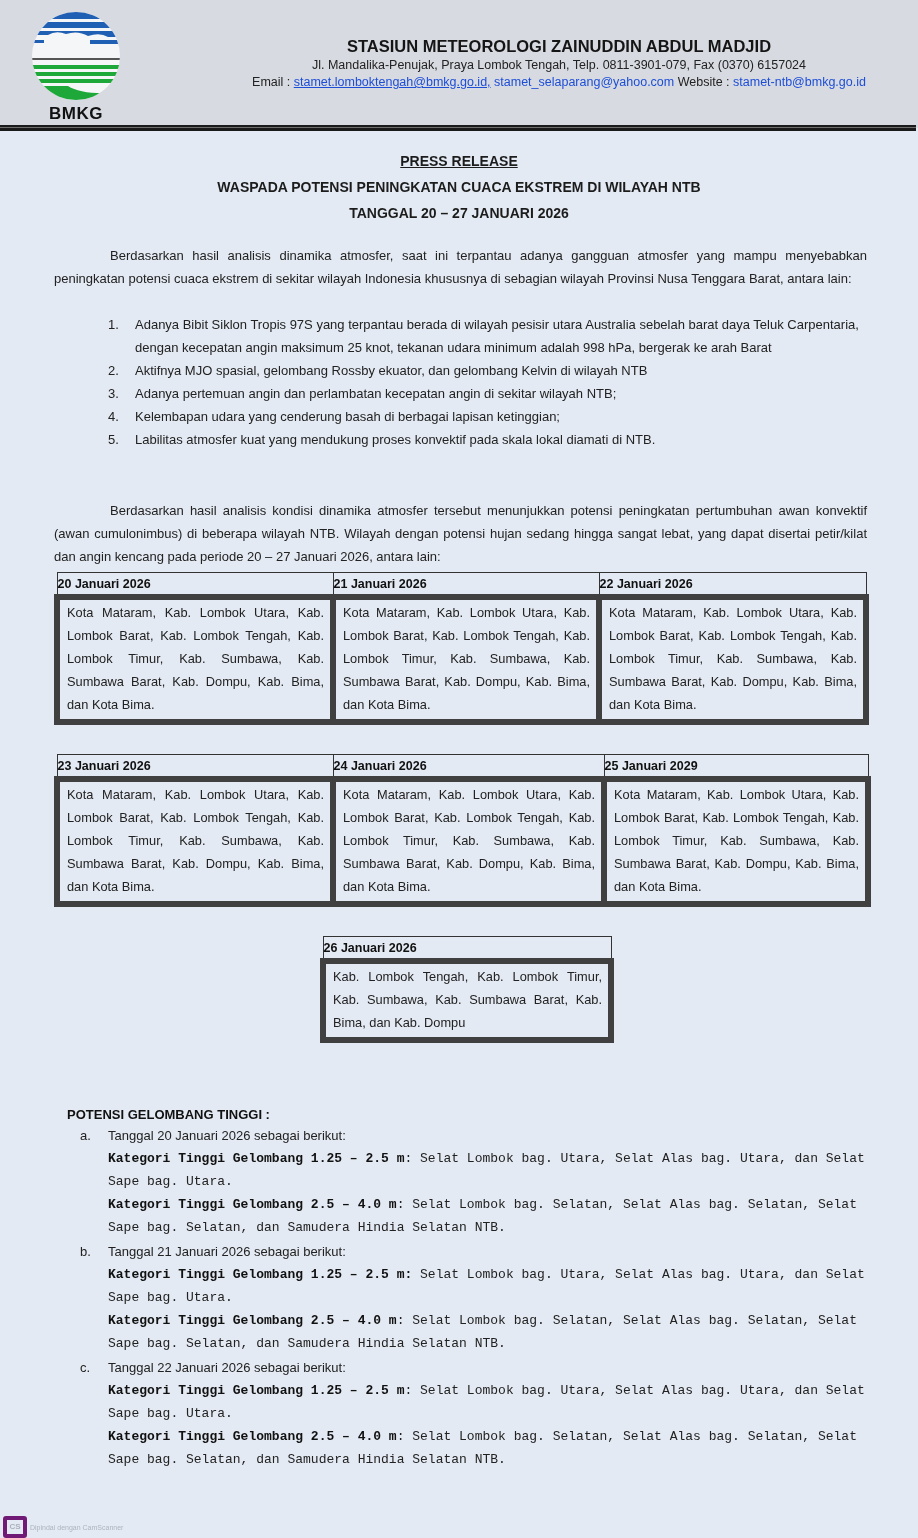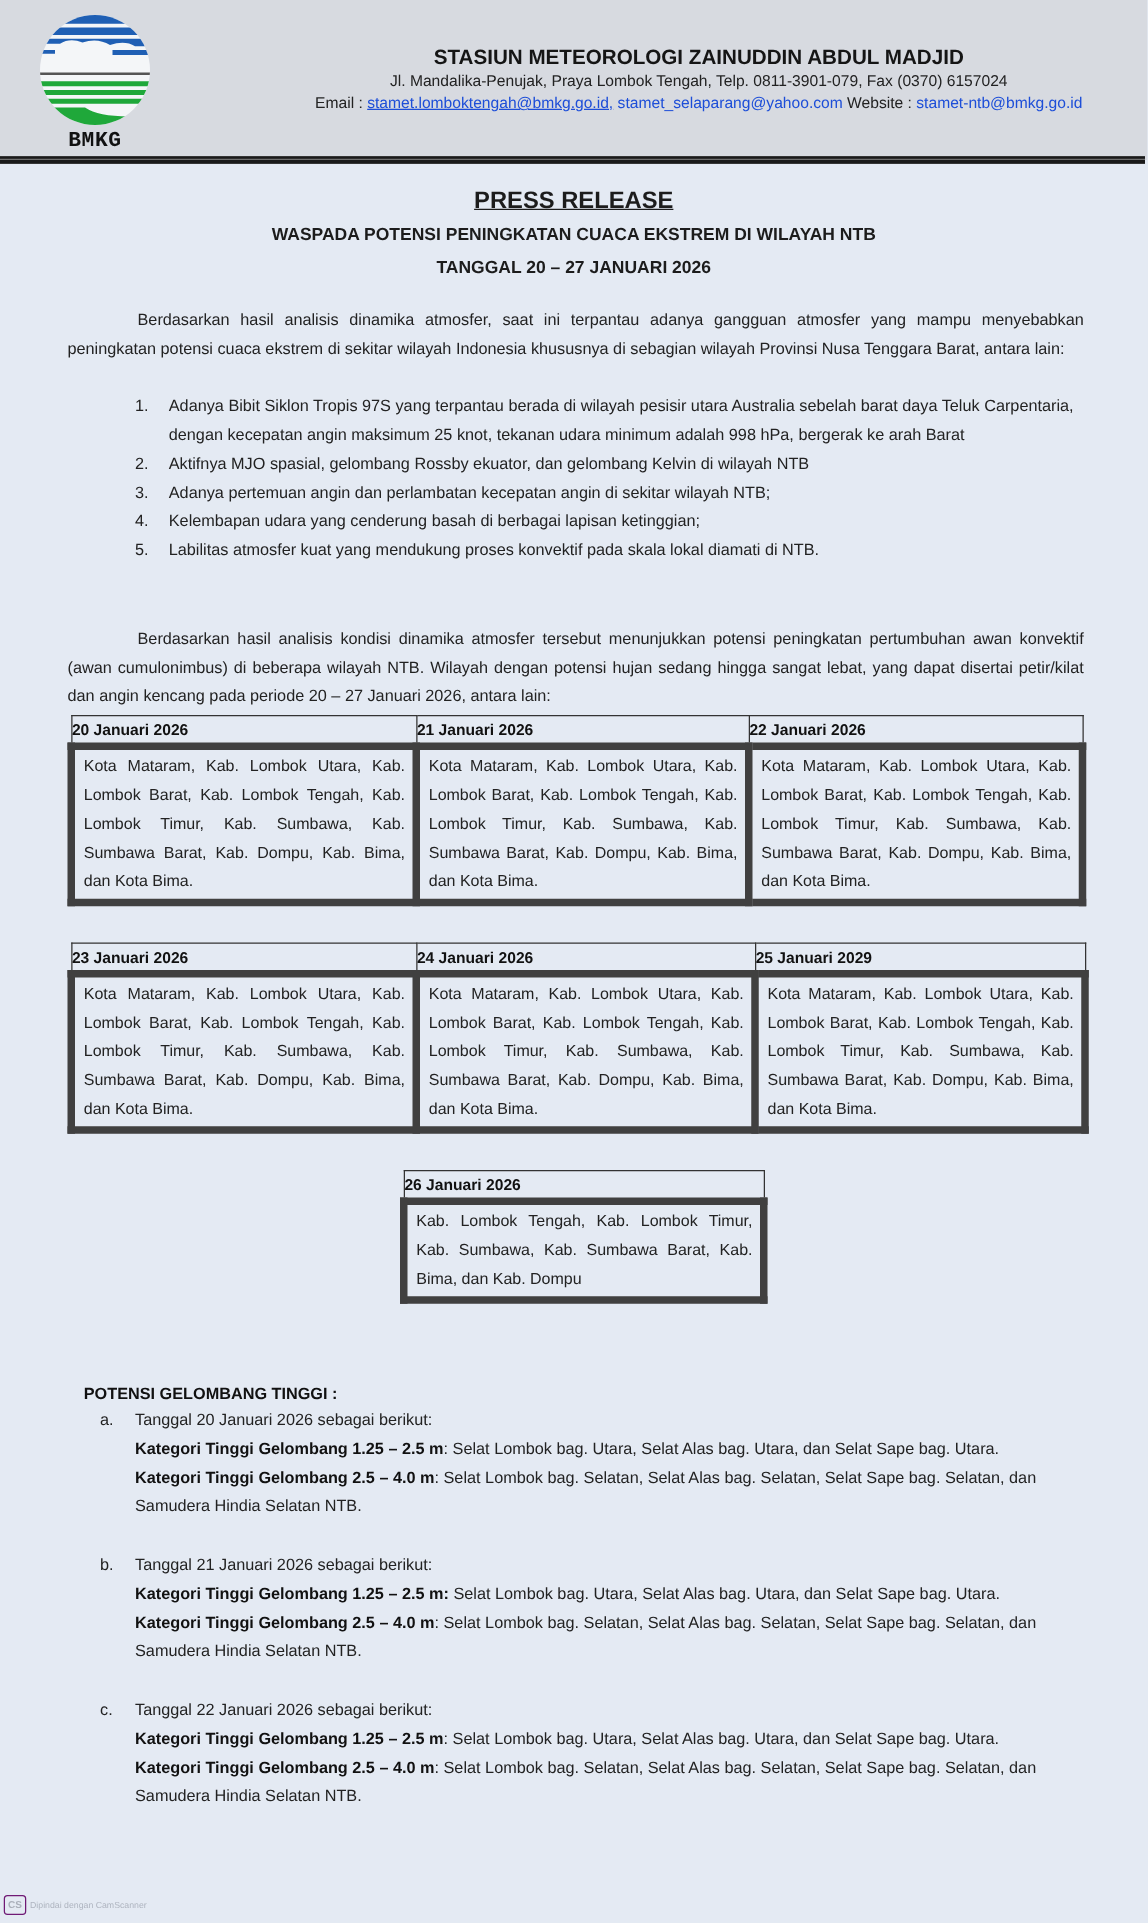--- a/index.html
+++ b/index.html
@@ -7,40 +7,40 @@
     width: 918px; height: 1538px; overflow: hidden;
     background: #e4eaf3;
     font-family: "Liberation Sans", sans-serif;
     color: #1c1c1c;
     position: relative;
   }
   .letterhead {
     position: absolute; left: 0; top: 0; width: 918px; height: 128px;
     background: #d7dae0;
   }
-  .logo { position: absolute; left: 28px; top: 10px; width: 96px; height: 112px; font-family: Liberation Mono, monospace; }
+  .logo { position: absolute; left: 28px; top: 10px; width: 96px; height: 112px; }
   .logo svg { display: block; }
   .logo-text {
     position: absolute; left: 0; top: 94px; width: 96px; text-align: center;
     font-weight: bold; font-size: 17px; color: #111; letter-spacing: 0.5px;
   }
   .org { position: absolute; left: 200px; top: 36px; width: 718px; text-align: center; }
   .org-1 { font-weight: bold; font-size: 16.5px; color: #151515; line-height: 21px; }
   .org-2 { font-weight: bold; font-size: 16.5px; color: #151515; line-height: 21px; }
   .org-3 { font-size: 12.5px; line-height: 17px; color: #222; }
   .org-4 { font-size: 12.5px; line-height: 17px; color: #222; }
   .org-4 .link { color: #1d4ed8; }
   .org-4 .link.u { text-decoration: underline; }
   .rule {
     position: absolute; left: 0; top: 125px; width: 916px; height: 6px;
     border-top: 2px solid #1a1a1a; border-bottom: 3px solid #1a1a1a; box-sizing: border-box;
     background: #6e6e6e;
   }
   .title-block { position: absolute; left: 0; top: 150px; width: 918px; text-align: center; }
-  .t1 { font-weight: bold; font-size: 19px; text-decoration: underline; line-height: 22px; }
+  .t1 { font-weight: bold; font-size: 14px; text-decoration: underline; line-height: 22px; }
   .t2 { font-weight: bold; font-size: 14px; line-height: 30px; }
   .t3 { font-weight: bold; font-size: 14px; line-height: 22px; }
   .para {
     position: absolute; left: 54px; width: 813px; font-size: 13px; line-height: 23px;
     text-align: justify; color: #222;
   }
   .para .indent { display: inline-block; width: 56px; }
   .list { position: absolute; left: 108px; width: 760px; font-size: 13px; line-height: 23px; color: #222; }
   .list .li { position: relative; padding-left: 27px; }
   .list .num { position: absolute; left: 0; top: 0; }
@@ -53,28 +53,28 @@
     border: 1px solid #333; border-bottom: 1px solid #777; color: #111;
   }
   table.days td {
     vertical-align: top; text-align: justify; line-height: 23px;
     padding: 1px 6px 3px 7px; border: 6px solid #404040;
   }
   .wave-head { position: absolute; left: 54px; top: 1107px; font-weight: bold; font-size: 13px; color: #111; margin-left: 13px; }
   .wave { position: absolute; left: 80px; width: 790px; font-size: 13px; line-height: 23px; color: #222; }
   .wave .lbl { position: absolute; left: 0; top: 0; }
   .wave .line1 { padding-left: 28px; }
-  .wave .body { padding-left: 28px; }
+  .wave .body { padding-left: 28px; font-family: Liberation Mono, monospace; }
   .wave b { color: #111; }
   .footer-cs {
     position: absolute; left: 3px; top: 1516px; font-size: 7px; color: #aeb4bf;
     display: flex; align-items: center; gap: 3px;
   }
   .cs-badge {
-    width: 16px; height: 14px; border: 1px solid #701a75; border-radius: 3px;
+    width: 16px; height: 14px; border: 4px solid #701a75; border-radius: 3px;
     font-size: 8px; line-height: 14px; text-align: center; color: #aab0ba; font-weight: bold;
   }
 </style>
 </head>
 <body>
 
 <div class="letterhead">
   <div class="logo">
     <svg width="96" height="92" viewBox="0 0 96 92">
       <defs>

